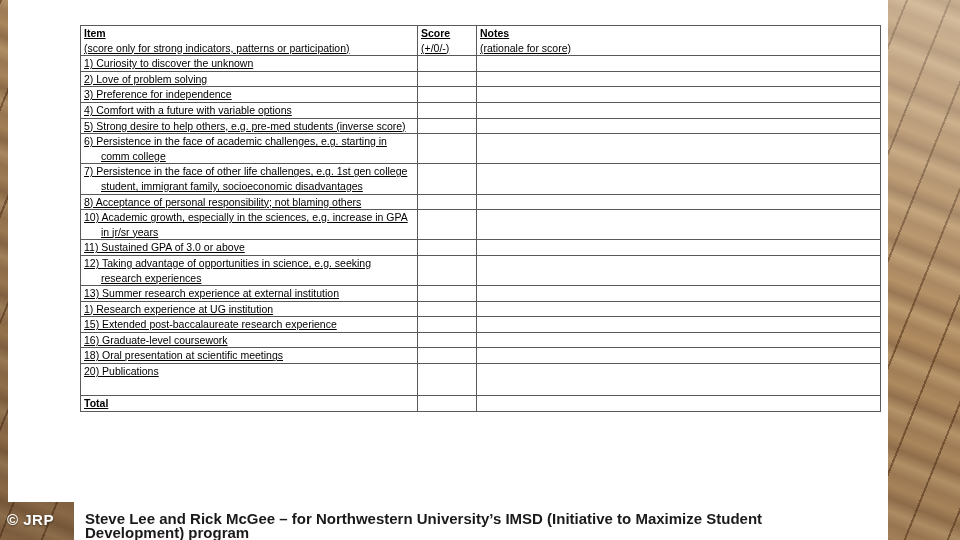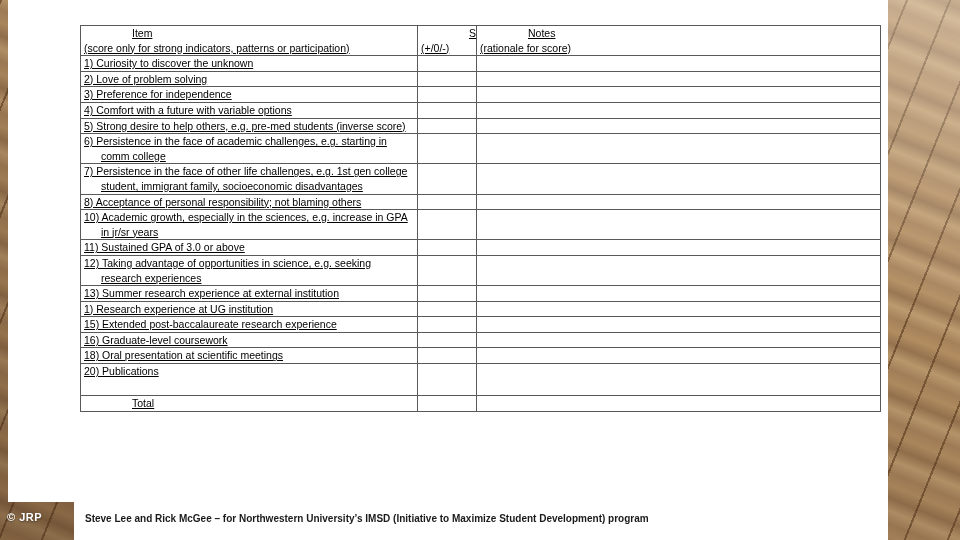--- a/index.html
+++ b/index.html
@@ -55,45 +55,45 @@
     padding: 0 3px;
     vertical-align: top;
     text-align: left;
     font-size: 10.5px;
     line-height: 14.6px;
     color: #000;
     font-weight: normal;
     overflow: hidden;
   }
   .u { text-decoration: underline; }
-  .b { font-weight: normal; margin-left: 48px; }
+  .b { font-weight: bold; }
   .hline { display: block; }
   .item-text {
     display: block;
     padding-left: 17px;
     text-indent: -17px;
   }
   
   #rows tr:last-child td { height: 31px; }
   tr.total-row td { height: 15px; }
   #attribution {
     position: absolute;
     left: 77px;
     top: 512px;
     width: 780px;
-    font-size: 10px;
+    font-size: 15px;
     font-weight: bold;
     color: #1a1a1a;
     line-height: 14px;
   }
   #watermark {
     position: absolute;
     left: 7px;
     top: 511px;
-    font-size: 11px;
+    font-size: 15px;
     font-weight: 600;
     color: #ffffff;
     text-shadow: 0 1px 2px rgba(0,0,0,0.45);
     z-index: 5;
     letter-spacing: 0.5px;
   }
 </style>
 </head>
 <body>
 

